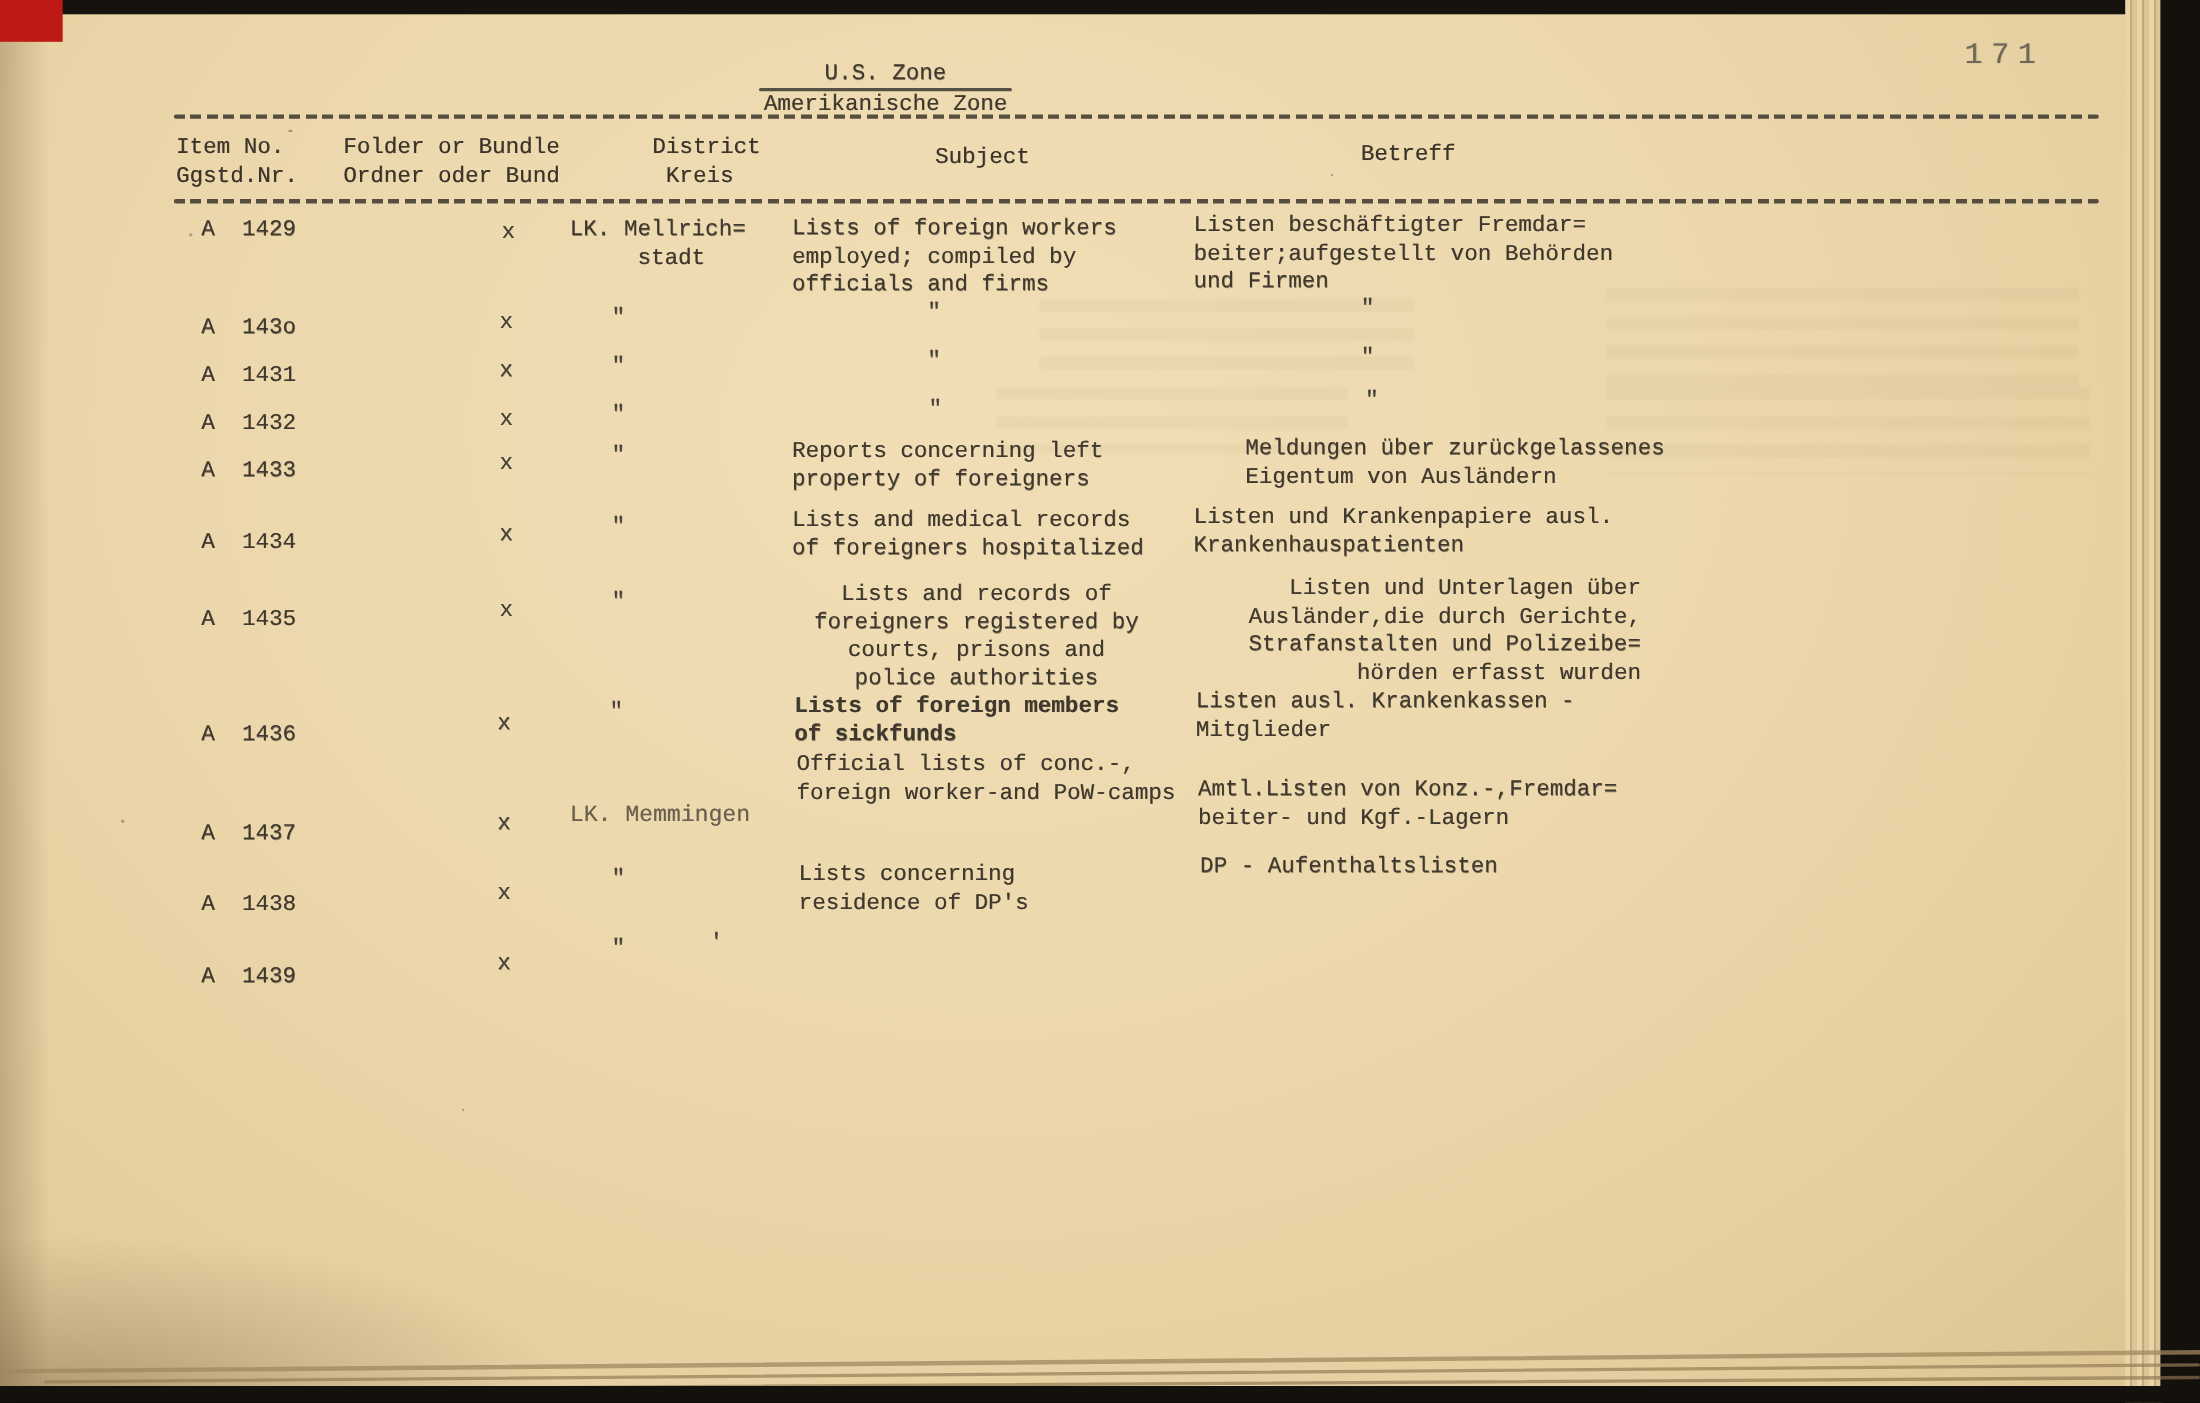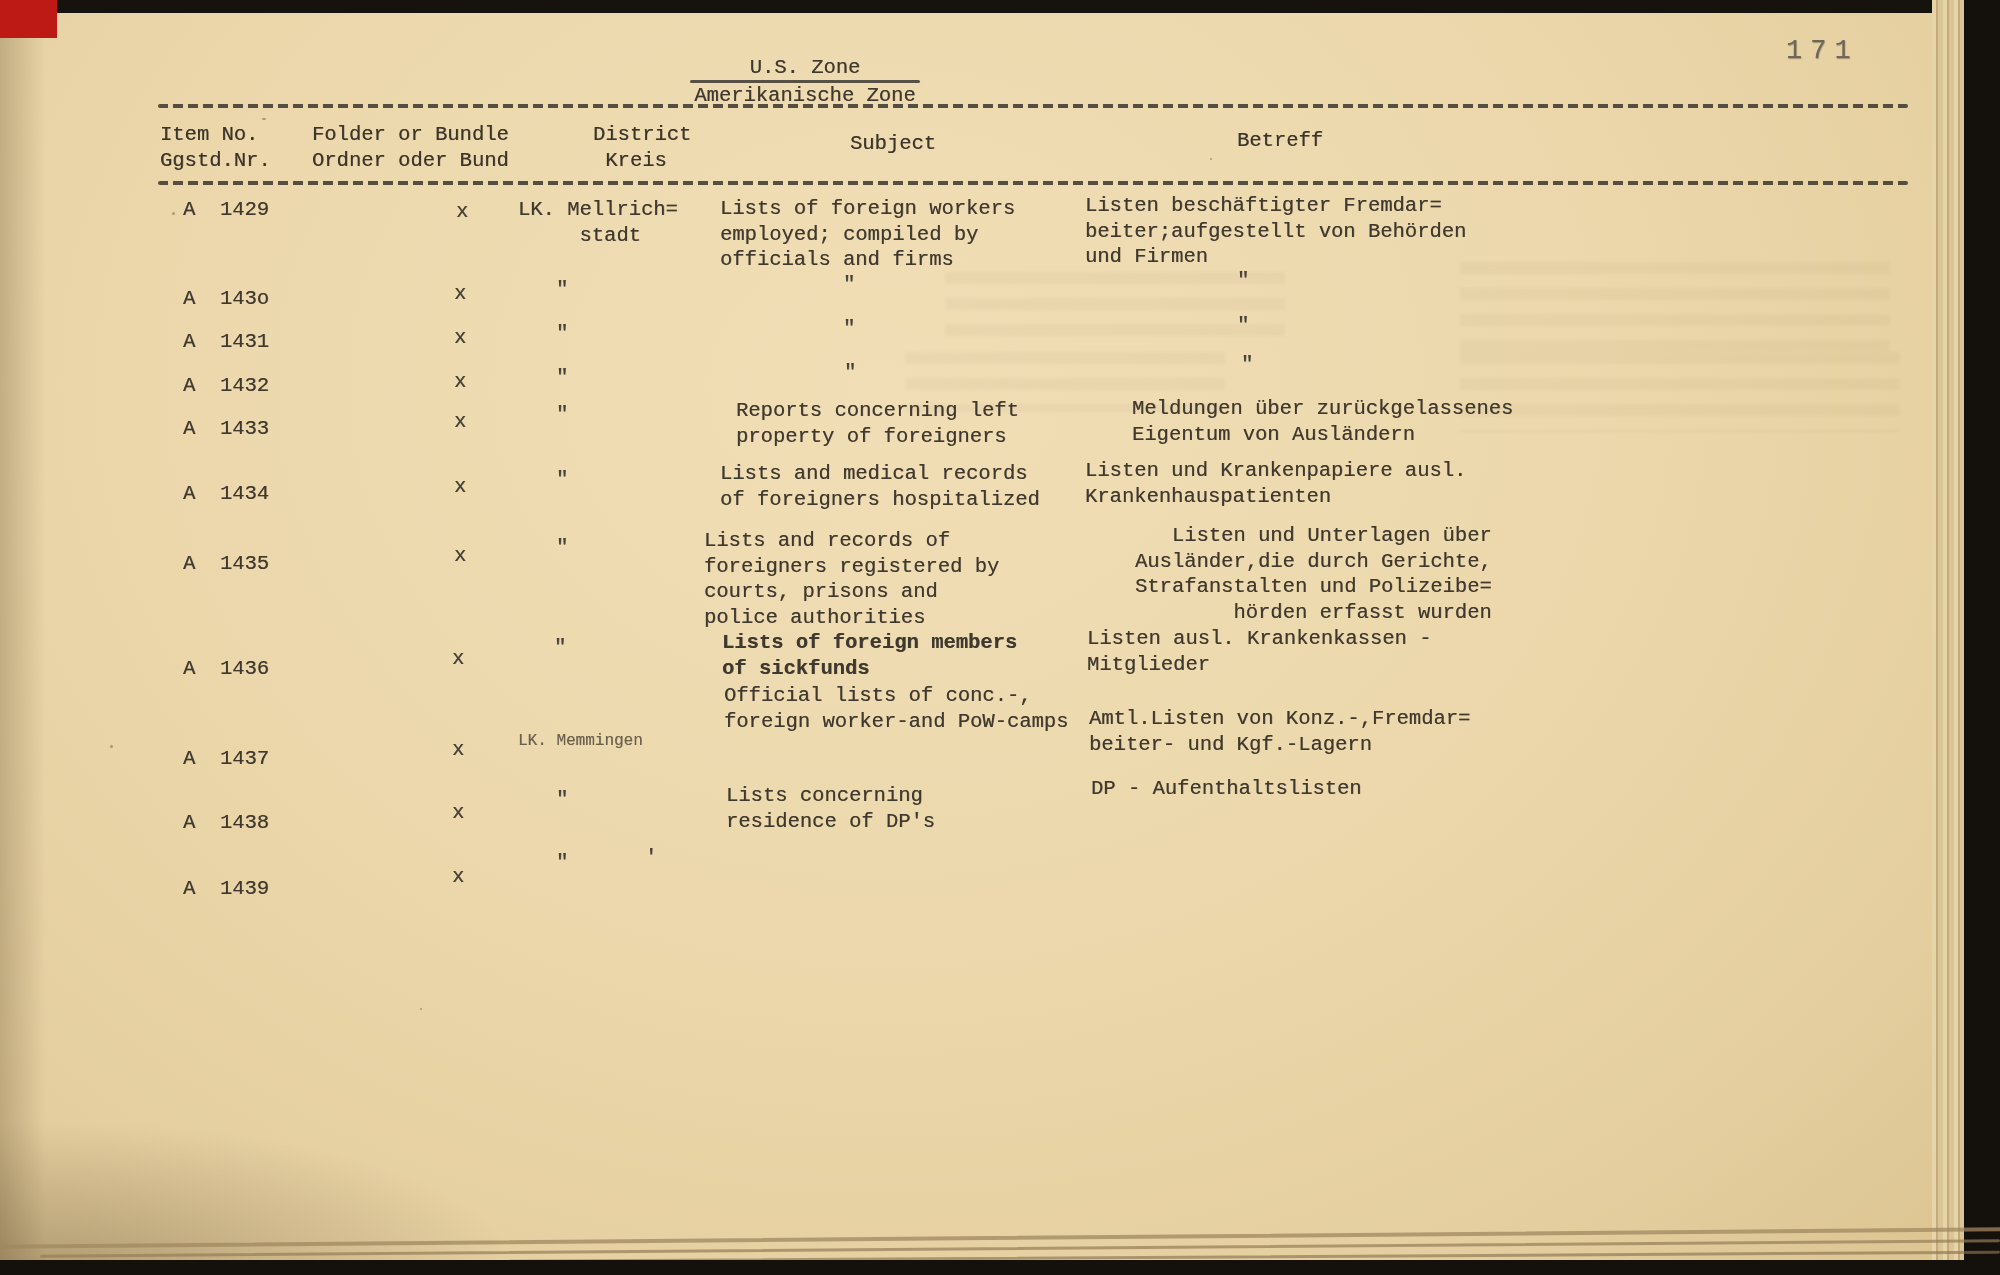--- a/index.html
+++ b/index.html
@@ -24,21 +24,21 @@
   .cell,.hdr,.ttl{position:absolute;color:#3e382f;font-size:20.5px;line-height:25.5px;
          white-space:pre;text-shadow:0.4px 0.4px 0.6px rgba(55,45,30,.55);}
   .hdr{color:#3a342b;}
   .pageno{position:absolute;font-size:27px;letter-spacing:8px;color:#6e675a;
          text-shadow:0.5px 0.5px 1px rgba(90,80,60,.5);}
   .dash{position:absolute;height:4px;border-radius:2px;
          background:repeating-linear-gradient(90deg,#3b362d 0 10px,rgba(0,0,0,0) 10px 15px);
          opacity:.85;}
   .ctr{text-align:center;}
   .underline{position:absolute;height:3px;background:#46413a;border-radius:2px;opacity:.9;}
-  .faded{opacity:.75;font-size:16px;}
+  .faded{opacity:.75;font-size:21px;}
   .mark{color:#45403a;}
   
   .bleed{position:absolute;opacity:.55;filter:blur(1.6px);
          background:repeating-linear-gradient(180deg, rgba(125,105,70,.10) 0 12px, rgba(0,0,0,0) 12px 26px);}
   .speck{position:absolute;width:3px;height:3px;border-radius:50%;background:rgba(120,100,70,.55);}
 </style>
 </head>
 <body>
 
 <div id="screen">
@@ -100,37 +100,37 @@
 
   <div class="cell" style="left:183px;top:373px;">A  1432</div>
   <div class="cell mark" style="left:454px;top:369px;">x</div>
   <div class="cell mark" style="left:556px;top:365px;">"</div>
   <div class="cell mark" style="left:844px;top:360px;">"</div>
   <div class="cell mark" style="left:1241px;top:352px;">"</div>
 
   <div class="cell" style="left:183px;top:416px;">A  1433</div>
   <div class="cell mark" style="left:454px;top:409px;">x</div>
   <div class="cell mark" style="left:556px;top:402px;">"</div>
-  <div class="cell" style="left:720px;top:398px;margin-left:16px;">Reports concerning left
+  <div class="cell" style="left:720px;top:398px;">Reports concerning left
 property of foreigners</div>
   <div class="cell" style="left:1132px;top:396px;">Meldungen über zurückgelassenes
 Eigentum von Ausländern</div>
 
   <div class="cell" style="left:183px;top:481px;">A  1434</div>
   <div class="cell mark" style="left:454px;top:474px;">x</div>
   <div class="cell mark" style="left:556px;top:467px;">"</div>
   <div class="cell" style="left:720px;top:461px;">Lists and medical records
 of foreigners hospitalized</div>
   <div class="cell" style="left:1085px;top:458px;">Listen und Krankenpapiere ausl.
 Krankenhauspatienten</div>
 
   <div class="cell" style="left:183px;top:551px;">A  1435</div>
   <div class="cell mark" style="left:454px;top:543px;">x</div>
   <div class="cell mark" style="left:556px;top:535px;">"</div>
-  <div class="cell" style="left:704px;top:528px;">Lists and records of
+  <div class="cell" style="left:740px;top:528px;text-align:center;">Lists and records of
 foreigners registered by
 courts, prisons and
 police authorities</div>
   <div class="cell" style="left:1135px;top:523px;text-align:right;">Listen und Unterlagen über
 Ausländer,die durch Gerichte,
 Strafanstalten und Polizeibe=
 hörden erfasst wurden</div>
 
   <div class="cell" style="left:183px;top:656px;">A  1436</div>
   <div class="cell mark" style="left:452px;top:646px;">x</div>

